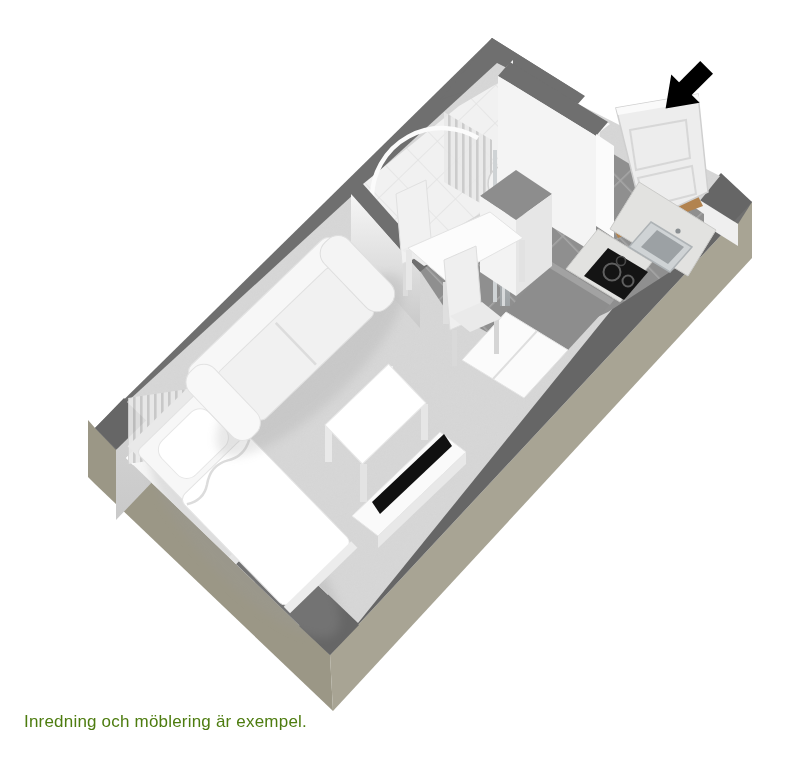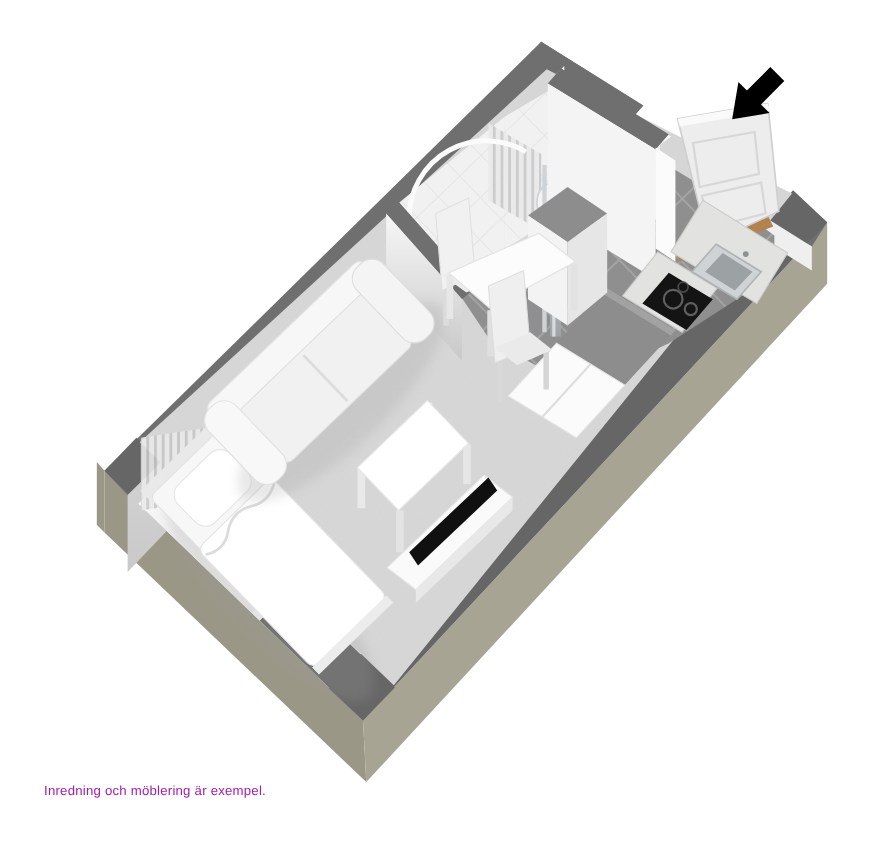--- a/index.html
+++ b/index.html
@@ -1,18 +1,18 @@
 <!DOCTYPE html>
 <html><head>
 <meta charset="utf-8">
 <style>
   html,body{margin:0;padding:0;background:#ffffff;}
   .page{position:relative;width:800px;height:774px;background:#fff;overflow:hidden;
         font-family:"Liberation Sans", sans-serif;}
-  .caption{position:absolute;left:40px;top:712px;font-size:12px;color:#a21caf;
+  .caption{position:absolute;left:24px;top:712px;font-size:17px;color:#4d7c0f;
            letter-spacing:0.2px;}
   svg{position:absolute;left:0;top:0;}
 </style>
 </head>
 <body>
 
 <div class="page">
 <svg width="800" height="774" viewBox="0 0 800 774">
   <defs>
     <linearGradient id="wallGrad" x1="0" y1="0" x2="0" y2="1">

